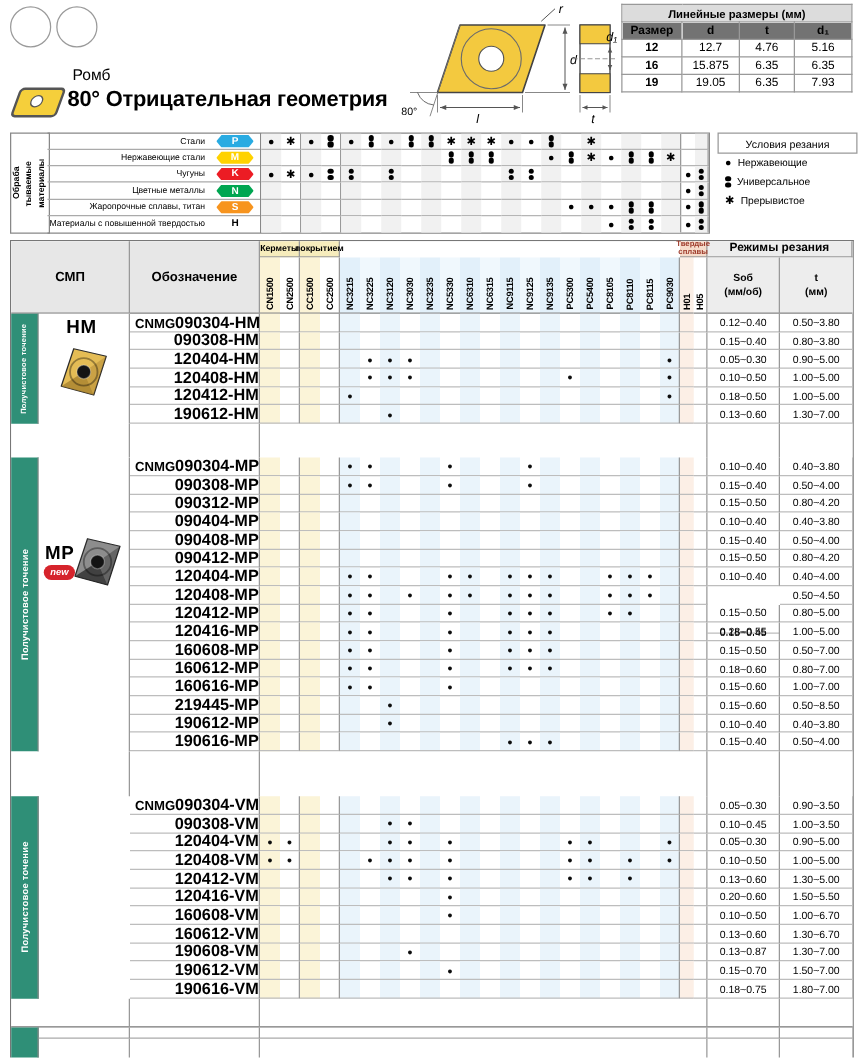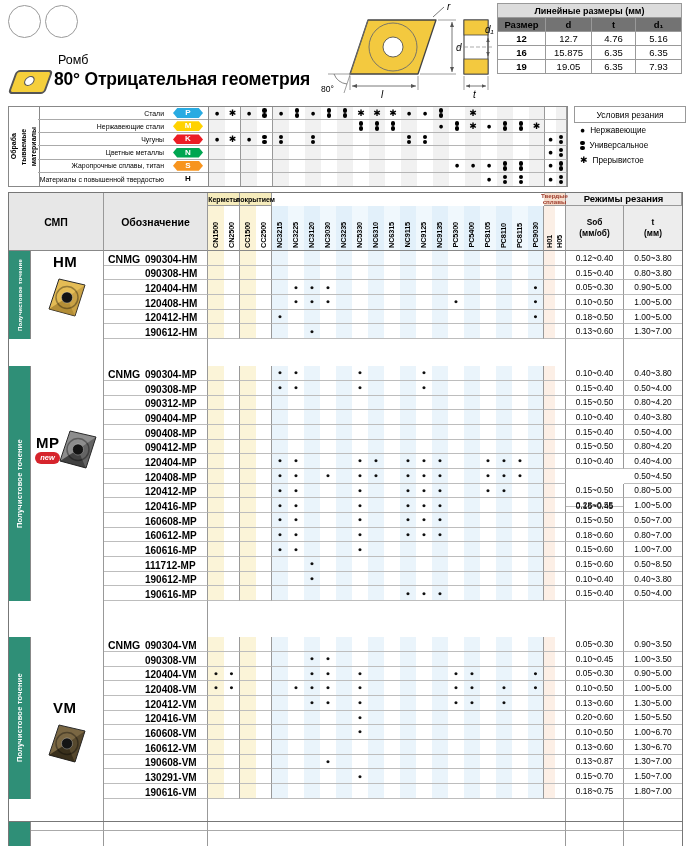--- a/index.html
+++ b/index.html
@@ -80,21 +80,21 @@
   .pos-hm{top:2px}.pos-mp{top:56px}.pos-vm{top:62px}
   .seccode{position:absolute;left:22px;top:0;font-size:15px;font-weight:900;letter-spacing:0.5px}
   .pos-mp .seccode{left:5px;top:12px}
   .newbadge{position:absolute;left:4px;top:30px;width:25px;height:12px;background:#D6242C;border-radius:7px;
             color:#fff;font-size:7.5px;font-weight:bold;font-style:italic;text-align:center;line-height:12px}
   .insert{position:absolute;left:13px;top:17px}
   .pos-mp .insert{left:auto;right:2px;top:0}
   .descell{display:flex;align-items:flex-end;border-right:1px solid #999;border-bottom:1px solid #bdbdbd;box-sizing:border-box;
            padding-left:4px;font-weight:bold;white-space:nowrap}
   .descell .prefix{width:37px;font-size:10.5px}
-  .descell .dname{font-size:10px}
+  .descell .dname{font-size:13px}
   .gcell{display:flex;align-items:center;justify-content:center;border-bottom:1px solid #bdbdbd;box-sizing:border-box}
   .gcell.cream{background:#FBF4D8}
   .gcell.blue{background:#EAF4FB}
   .gcell.pink{background:#FCEFE6}
   .gcell.bR{border-right:1px solid #999}
   .dot{font-size:7.2px;line-height:1;color:#0d0d0d}
   .valcell{display:flex;align-items:center;justify-content:center;font-size:8.4px;
            border-bottom:1px solid #bdbdbd;border-right:1px solid #999;box-sizing:border-box}
   .valcell.last{border-right:none}
   
@@ -1309,21 +1309,21 @@
       <div class="gcell " style="grid-area: 13 / 21;"></div>
       <div class="gcell blue" style="grid-area: 13 / 22;"></div>
       <div class="gcell " style="grid-area: 13 / 23;"></div>
       <div class="gcell blue bR" style="grid-area: 13 / 24;"></div>
       <div class="gcell pink" style="grid-area: 13 / 25;"></div>
       <div class="gcell  bR" style="grid-area: 13 / 26;"></div>
       <div class="valcell" style="grid-area: 13 / 27;">0.15~0.60</div>
       <div class="valcell last" style="grid-area: 13 / 28;">1.00~7.00</div>
       <div class="descell" style="grid-area: 14 / 3;">
         <span class="prefix"></span>
-        <span class="dname">111712-MP</span>
+        <span class="dname">219445-MP</span>
       </div>
       <div class="gcell cream" style="grid-area: 14 / 4;"></div>
       <div class="gcell  bR" style="grid-area: 14 / 5;"></div>
       <div class="gcell cream" style="grid-area: 14 / 6;"></div>
       <div class="gcell  bR" style="grid-area: 14 / 7;"></div>
       <div class="gcell blue" style="grid-area: 14 / 8;"></div>
       <div class="gcell " style="grid-area: 14 / 9;"></div>
       <div class="gcell blue" style="grid-area: 14 / 10;">
         <span class="dot">●</span>
       </div>
@@ -1415,32 +1415,20 @@
     <div class="tgrid gapgrid" style="grid-template-rows: 36px;">
       <div class="gapcell nob" style="grid-column: 1 / 3; border-right: 1px solid rgb(153, 153, 153);"></div>
       <div class="gapcell" style="grid-column: 3 / 4;"></div>
       <div class="gapcell" style="grid-column: 4 / 27;"></div>
       <div class="gapcell" style="grid-column: 27 / 28;"></div>
       <div class="gapcell nob" style="grid-column: 28 / 29;"></div>
     </div>
     <div class="tgrid section sec-vm" style="grid-template-rows: repeat(11, 14.7px);">
       <div class="secbar" style="grid-area: 1 / 1 / -1;">
         <div class="vtext bartext">Получистовое точение</div>
-      </div>
-      <div class="smpcell" style="grid-area: 1 / 2 / -1;">
-        <div class="smpcontent pos-vm">
-          <div class="seccode">VM</div>
-          <svg class="insert" width="46" height="56" viewBox="0 0 46 56">
-            <polygon points="5,39 15,9 41,15 31,46" fill="#7a6743" stroke="#2b2b2b" stroke-width="1" stroke-linejoin="round"></polygon>
-            <polygon points="5,39 23,27.5 31,46" fill="#181208" opacity="0.65"></polygon>
-            <polygon points="41,15 23,27.5 31,46" fill="#181208" opacity="0.35"></polygon>
-            <circle cx="23" cy="27.5" r="11" fill="none" stroke="rgba(0,0,0,0.35)" stroke-width="1.5"></circle>
-            <circle cx="23" cy="27.5" r="5.5" fill="#141414" stroke="rgba(255,255,255,0.3)" stroke-width="1"></circle>
-          </svg>
-        </div>
       </div>
       <div class="descell" style="grid-area: 1 / 3;">
         <span class="prefix">CNMG</span>
         <span class="dname">090304-VM</span>
       </div>
       <div class="gcell cream" style="grid-area: 1 / 4;"></div>
       <div class="gcell  bR" style="grid-area: 1 / 5;"></div>
       <div class="gcell cream" style="grid-area: 1 / 6;"></div>
       <div class="gcell  bR" style="grid-area: 1 / 7;"></div>
       <div class="gcell blue" style="grid-area: 1 / 8;"></div>
@@ -1749,21 +1737,21 @@
       <div class="gcell " style="grid-area: 9 / 21;"></div>
       <div class="gcell blue" style="grid-area: 9 / 22;"></div>
       <div class="gcell " style="grid-area: 9 / 23;"></div>
       <div class="gcell blue bR" style="grid-area: 9 / 24;"></div>
       <div class="gcell pink" style="grid-area: 9 / 25;"></div>
       <div class="gcell  bR" style="grid-area: 9 / 26;"></div>
       <div class="valcell" style="grid-area: 9 / 27;">0.13~0.87</div>
       <div class="valcell last" style="grid-area: 9 / 28;">1.30~7.00</div>
       <div class="descell" style="grid-area: 10 / 3;">
         <span class="prefix"></span>
-        <span class="dname">130291-VM</span>
+        <span class="dname">190612-VM</span>
       </div>
       <div class="gcell cream" style="grid-area: 10 / 4;"></div>
       <div class="gcell  bR" style="grid-area: 10 / 5;"></div>
       <div class="gcell cream" style="grid-area: 10 / 6;"></div>
       <div class="gcell  bR" style="grid-area: 10 / 7;"></div>
       <div class="gcell blue" style="grid-area: 10 / 8;"></div>
       <div class="gcell " style="grid-area: 10 / 9;"></div>
       <div class="gcell blue" style="grid-area: 10 / 10;"></div>
       <div class="gcell " style="grid-area: 10 / 11;"></div>
       <div class="gcell blue" style="grid-area: 10 / 12;"></div>

